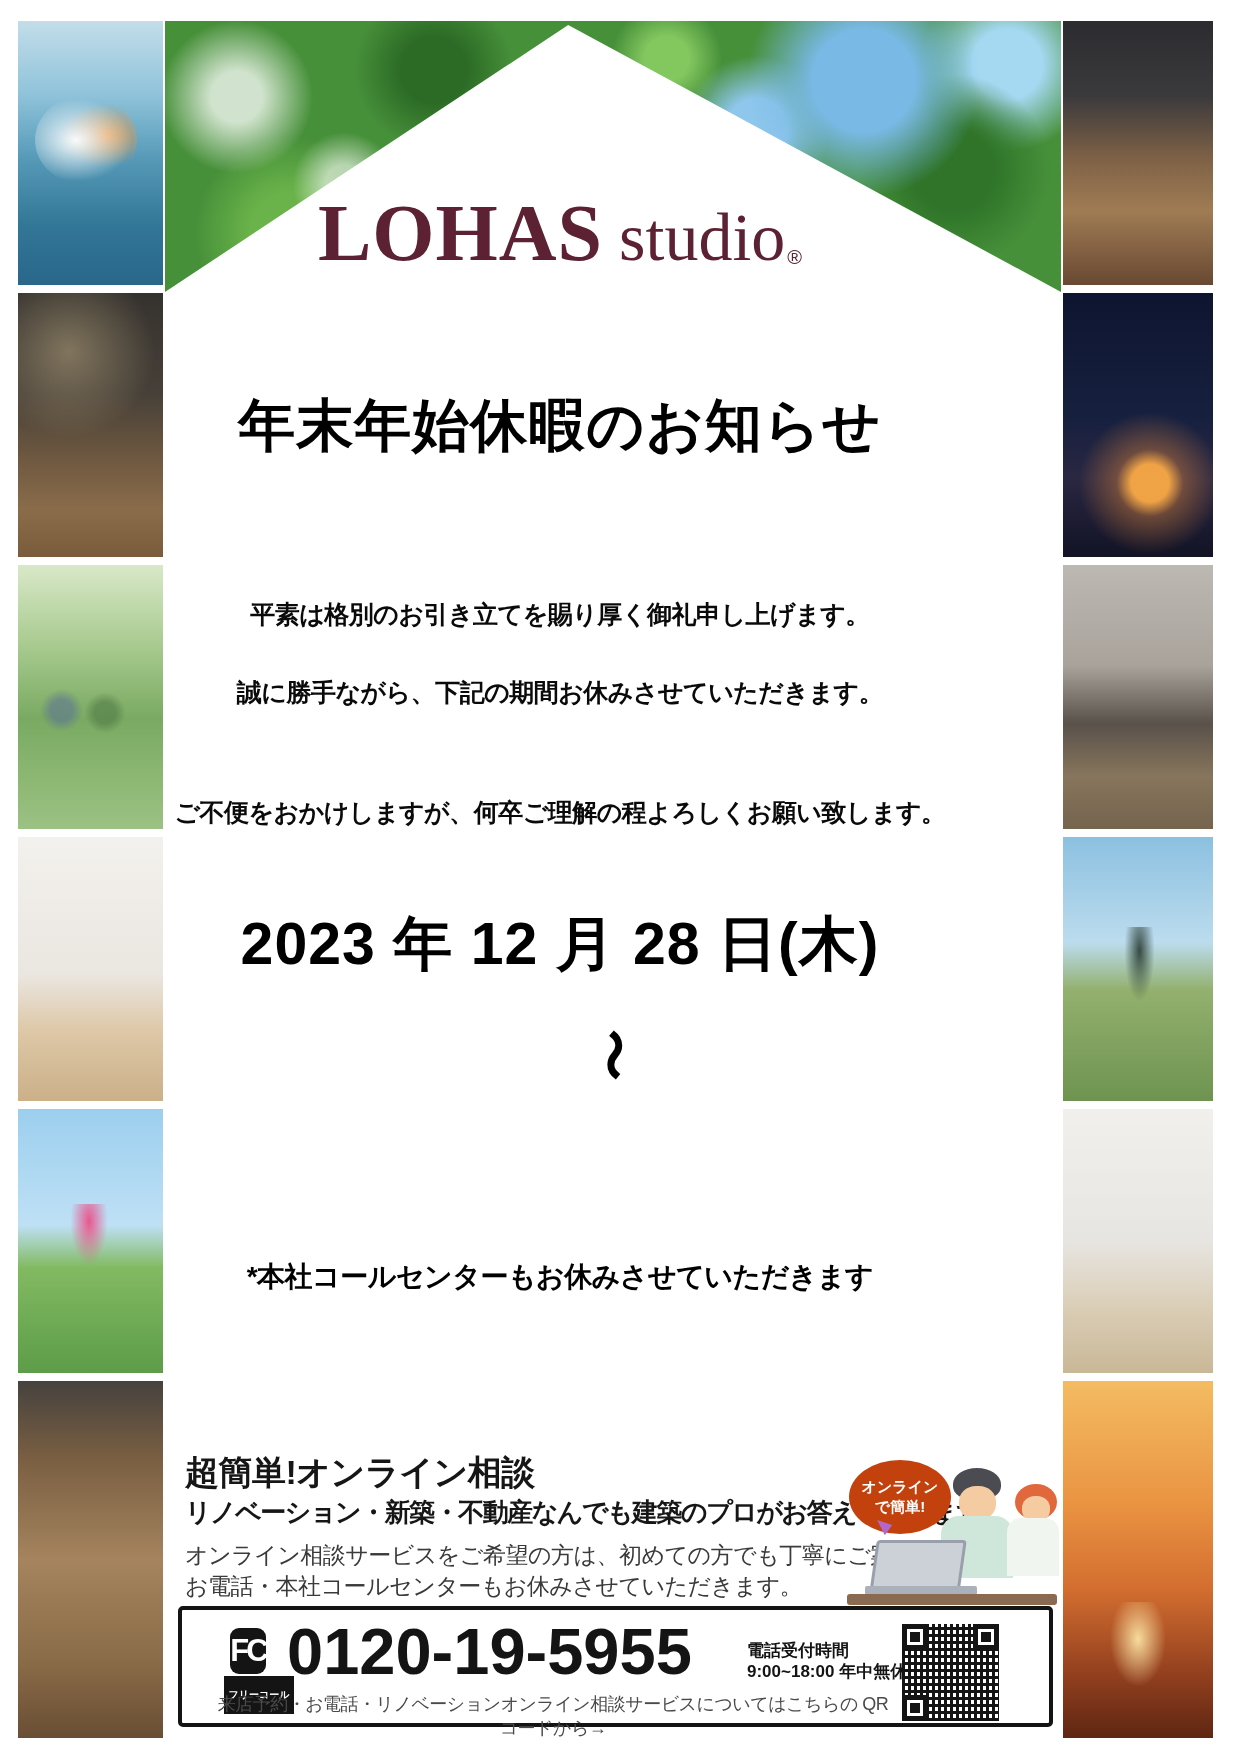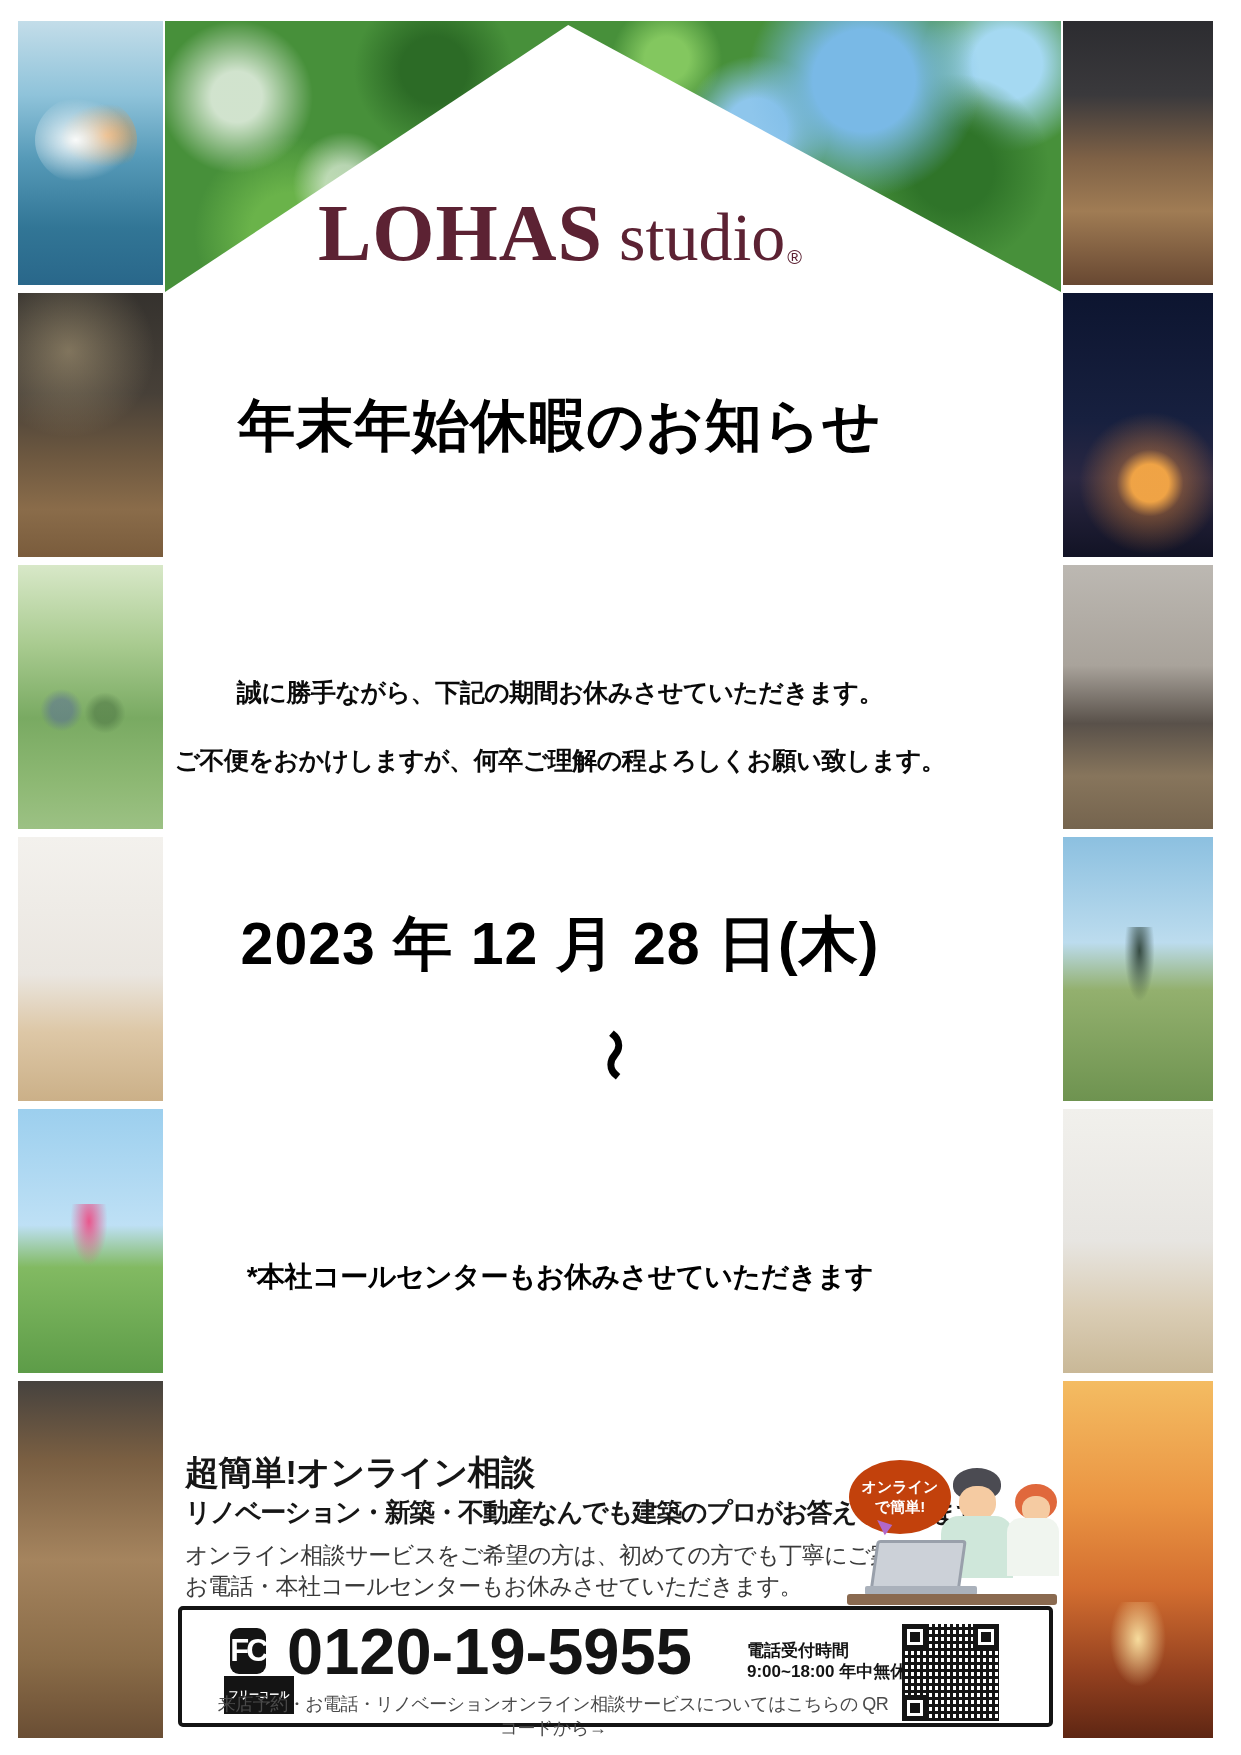--- a/index.html
+++ b/index.html
@@ -63,21 +63,21 @@
   .logo{position:absolute;top:188px;left:165px;width:790px;text-align:center;color:#5c2233;z-index:5;}
   .logo-lohas{font-family:"Liberation Serif","DejaVu Serif",serif;font-weight:700;font-size:80px;letter-spacing:1px;}
   .logo-studio{font-family:"Liberation Serif","DejaVu Serif",serif;font-weight:400;font-size:68px;margin-left:16px;margin-top:45px;}
   .logo-reg{font-size:20px;vertical-align:-4px;margin-left:2px;}
 
   
   .title{position:absolute;top:388px;left:165px;width:790px;text-align:center;
       font-size:57px;font-weight:900;letter-spacing:1px;color:#000;}
   .body-line{position:absolute;left:165px;width:790px;text-align:center;
       font-size:25px;font-weight:600;letter-spacing:-.5px;color:#0a0a0a;}
-  .bl1{top:598px;} .bl2{top:676px;} .bl3{top:744px;}
+  .bl1{top:598px;} .bl2{top:676px;} .bl3{top:796px;}
   .date{position:absolute;left:165px;width:790px;text-align:center;
       font-size:59px;font-weight:800;letter-spacing:1px;color:#000;}
   .d1{top:905px;} .d2{top:1136px;}
   .tilde{position:absolute;left:567px;top:1020px;width:90px;text-align:center;
       font-size:52px;font-weight:700;color:#000;}
   .tilde span{display:inline-block;transform:rotate(90deg);}
   .note{position:absolute;top:1258px;left:165px;width:790px;text-align:center;
       font-size:28px;font-weight:600;letter-spacing:-.5px;color:#000;}
 
   
@@ -145,20 +145,21 @@
 
   <div class="leaf-band">
     <div class="roof-white"></div>
   </div>
 
   <div class="logo">
     <span class="logo-lohas">LOHAS</span><span class="logo-studio">studio</span><span class="logo-reg">®</span>
   </div>
 
   <div class="title">年末年始休暇のお知らせ</div>
+  <div class="body-line bl1">平素は格別のお引き立てを賜り厚く御礼申し上げます。</div>
   <div class="body-line bl2">誠に勝手ながら、下記の期間お休みさせていただきます。</div>
   <div class="body-line bl3">ご不便をおかけしますが、何卒ご理解の程よろしくお願い致します。</div>
 
   <div class="date d1">2023 年 12 月 28 日(木)</div>
   <div class="tilde"><span>〜</span></div>
   <div class="note">*本社コールセンターもお休みさせていただきます</div>
 
   <div class="c-head">超簡単!オンライン相談</div>
   <div class="c-sub">リノベーション・新築・不動産なんでも建築のプロがお答えいたします!</div>
   <div class="c-b1">オンライン相談サービスをご希望の方は、初めての方でも丁寧にご案内いたします。</div>

